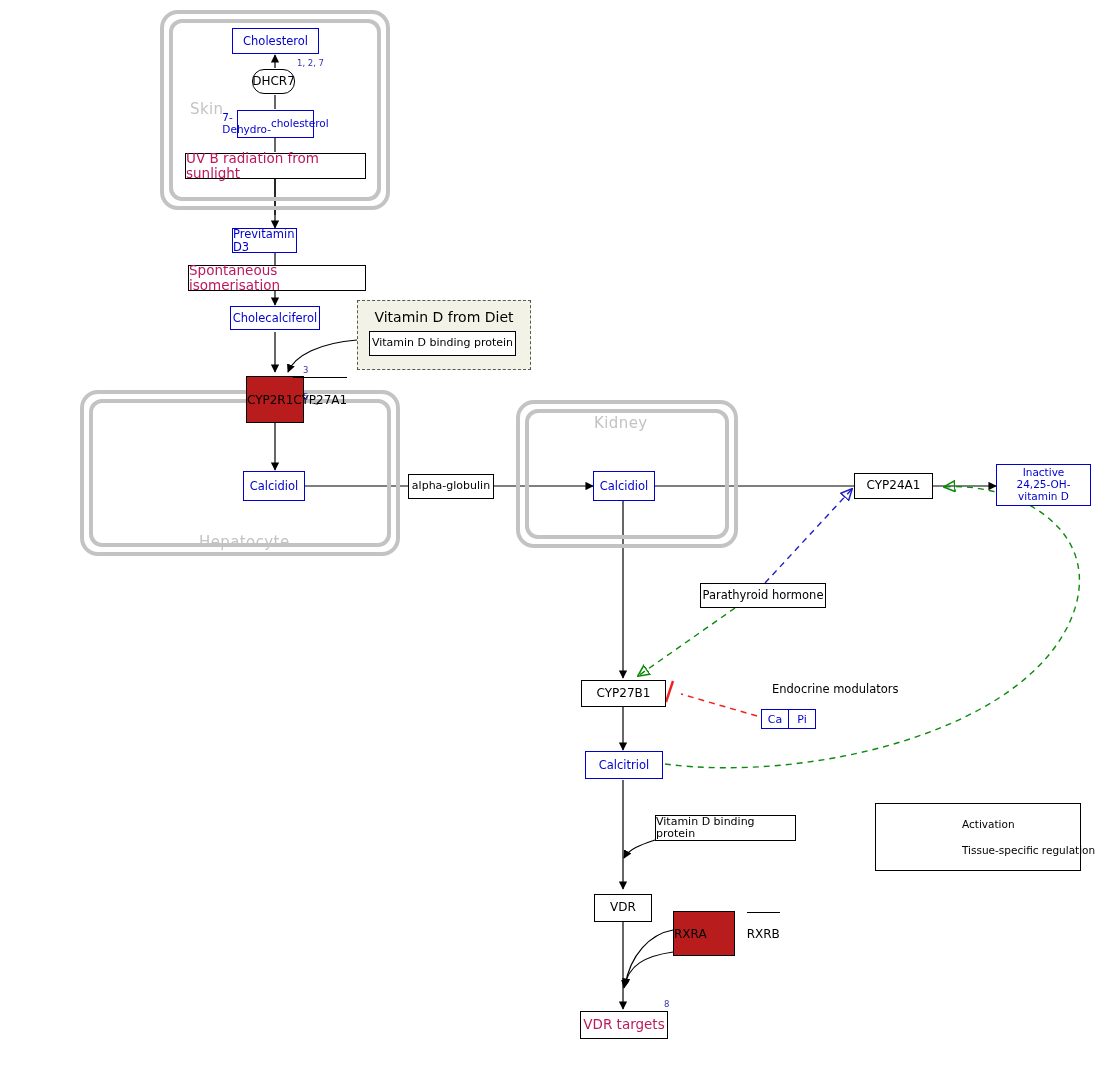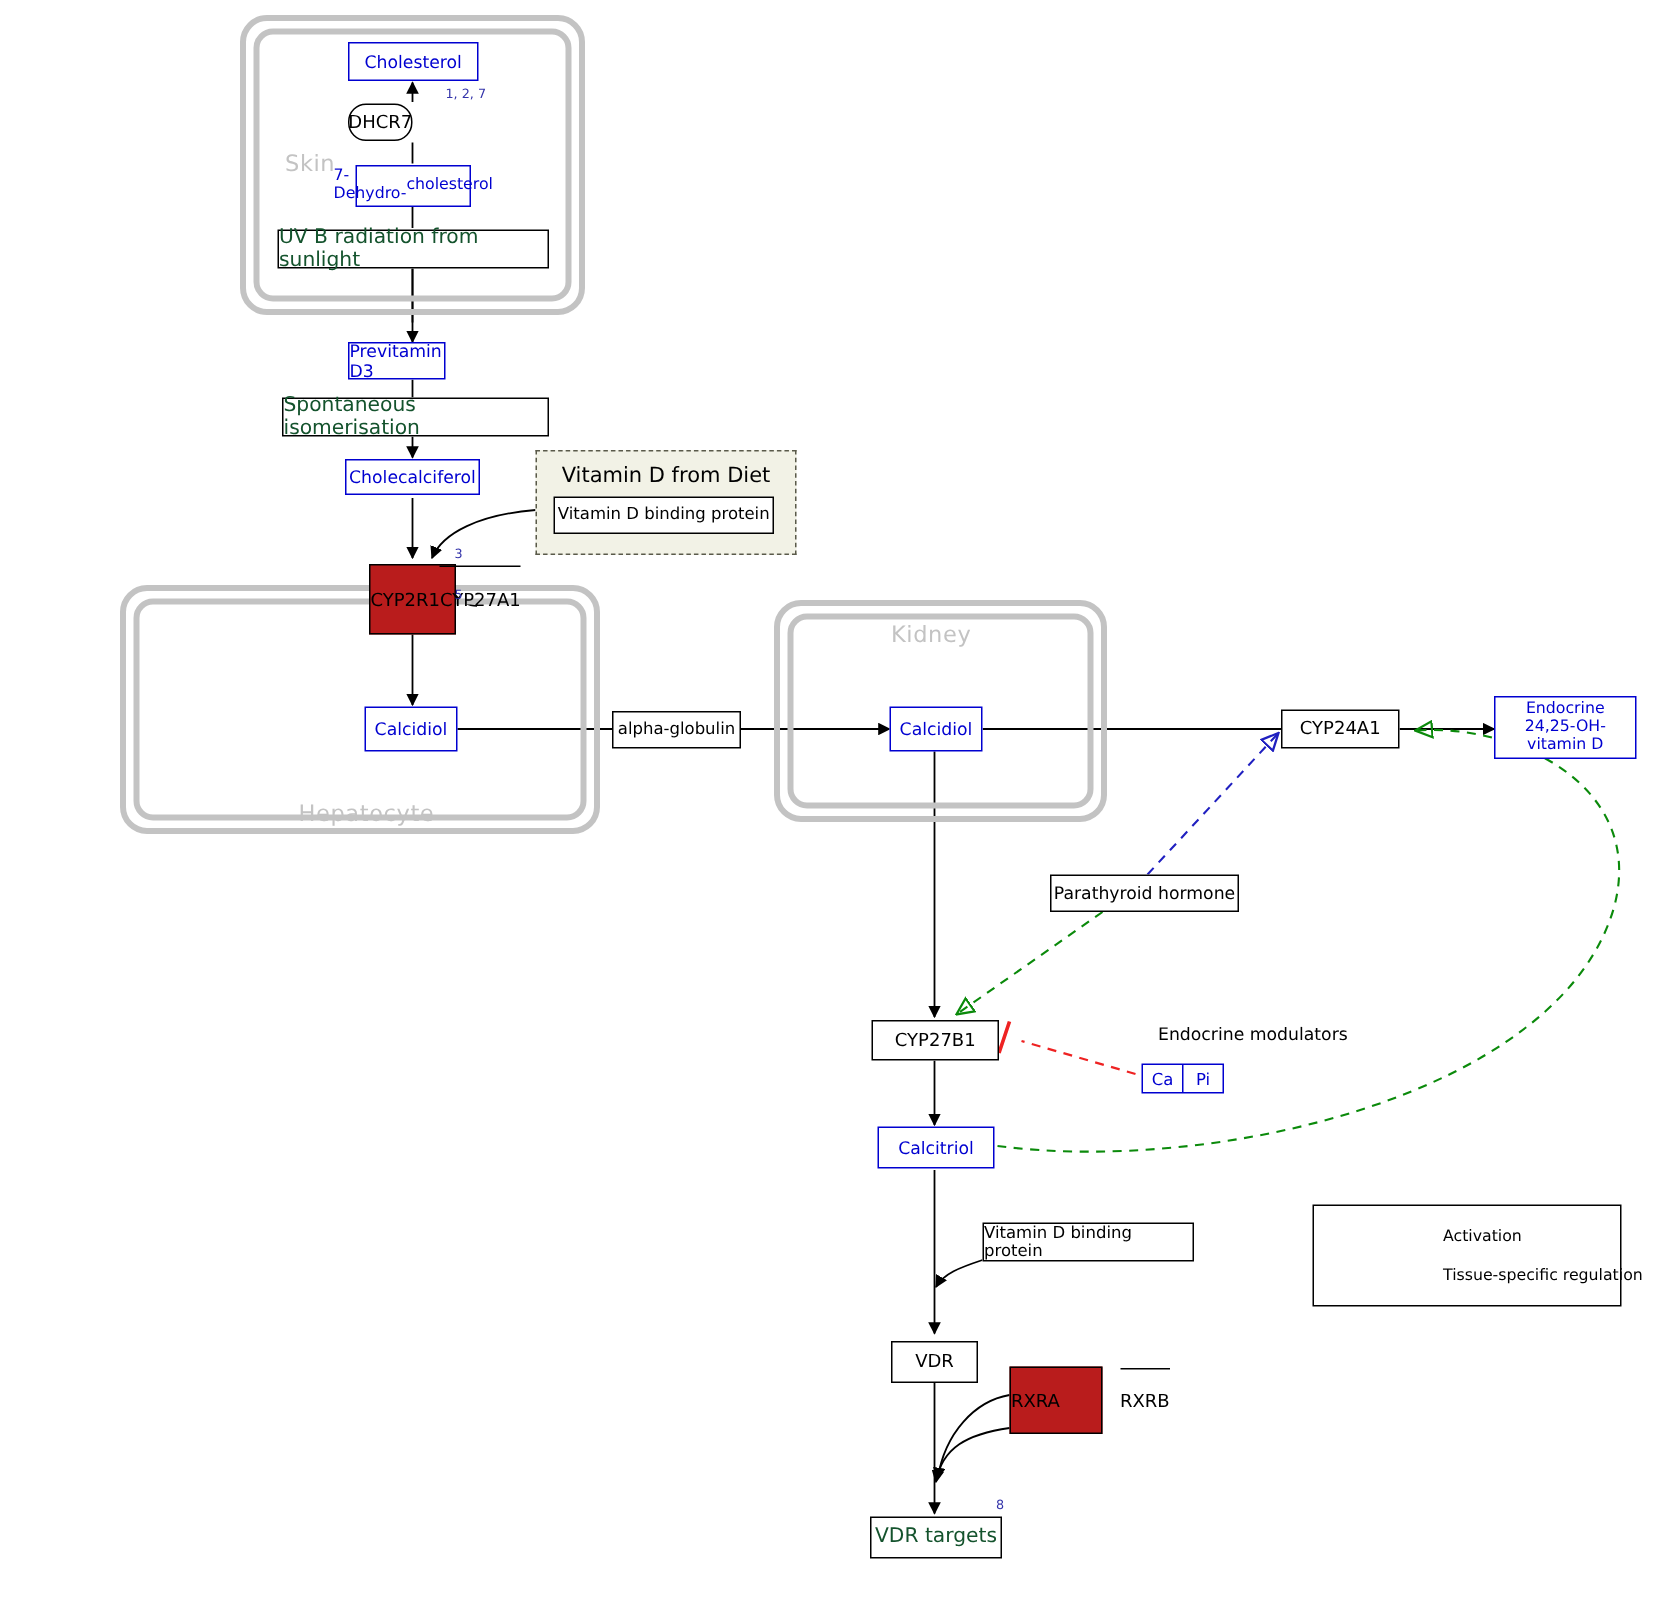--- a/index.html
+++ b/index.html
@@ -43,21 +43,21 @@
     color: #0000d0;
     font-size: 11.5px;
   }
   .node.protein {
     border: 1.3px solid #000000;
     color: #000000;
     font-size: 12px;
   }
   .node.process {
     border: 1.3px solid #000000;
-    color: #14532d;
+    color: #be185d;
     font-size: 13.5px;
   }
 
   
   .stack {
     position: absolute;
     box-sizing: border-box;
     border: 1.3px solid #000;
     background: #b91c1c;
     display: flex;
@@ -300,21 +300,21 @@
   </div>
   <div class="comp-label" style="left:594px; top:414px;">Kidney</div>
 
   <div class="diet-group" style="left:357px; top:300px; width:174px; height:70px;">
     <div class="diet-title">Vitamin D from Diet</div>
   </div>
   <div class="node protein" style="left:369px; top:331px; width:147px; height:25px; font-size:11px;">Vitamin D binding protein</div>
 
   <div class="node metabolite" style="left:232px; top:28px; width:87px; height:26px;">Cholesterol</div>
 
-  <div class="node protein" style="left:232px; top:69px; width:43px; height:25px;border-radius:12px;">DHCR7</div>
+  <div class="node protein" style="left:252px; top:69px; width:43px; height:25px;border-radius:12px;">DHCR7</div>
   <div class="supref" style="left:297px; top:58px;">1, 2, 7</div>
 
   <div class="node metabolite" style="left:237px; top:110px; width:77px; height:28px; font-size:10.5px;">
     <span>7-Dehydro-</span>
     <span>cholesterol</span>
   </div>
 
   <div class="node process" style="left:185px; top:153px; width:181px; height:26px;">UV B radiation from sunlight</div>
 
   <div class="node metabolite" style="left:232px; top:228px; width:65px; height:25px;">Previtamin D3</div>
@@ -332,21 +332,21 @@
 
   <div class="node metabolite" style="left:243px; top:471px; width:62px; height:30px;">Calcidiol</div>
 
   <div class="node protein" style="left:408px; top:474px; width:86px; height:25px; font-size:11px;">alpha-globulin</div>
 
   <div class="node metabolite" style="left:593px; top:471px; width:62px; height:30px;">Calcidiol</div>
 
   <div class="node protein" style="left:854px; top:473px; width:79px; height:26px;">CYP24A1</div>
 
   <div class="node metabolite" style="left:996px; top:464px; width:95px; height:42px; flex-direction:column; font-size:10.5px;">
-    <span>Endocrine</span>
+    <span>Inactive</span>
     <span>24,25-OH-</span>
     <span>vitamin D</span>
   </div>
 
   <div class="node protein" style="left:700px; top:583px; width:126px; height:25px; font-size:11.5px;">Parathyroid hormone</div>
 
   <div class="node protein" style="left:581px; top:680px; width:85px; height:27px;">CYP27B1</div>
 
   <div class="freetext" style="left:772px; top:682px;">Endocrine modulators</div>
 

